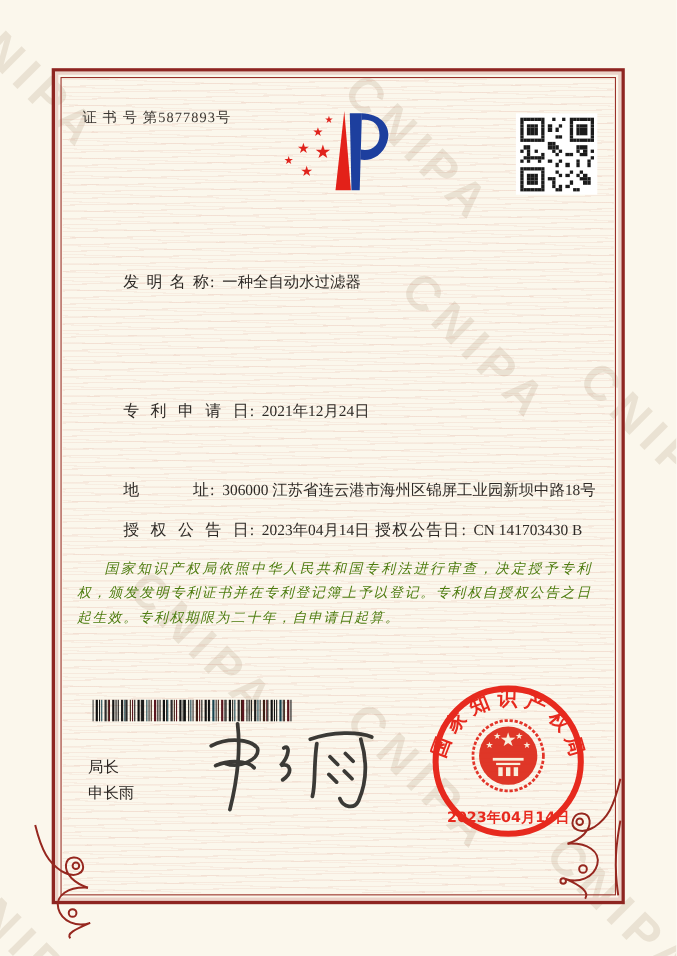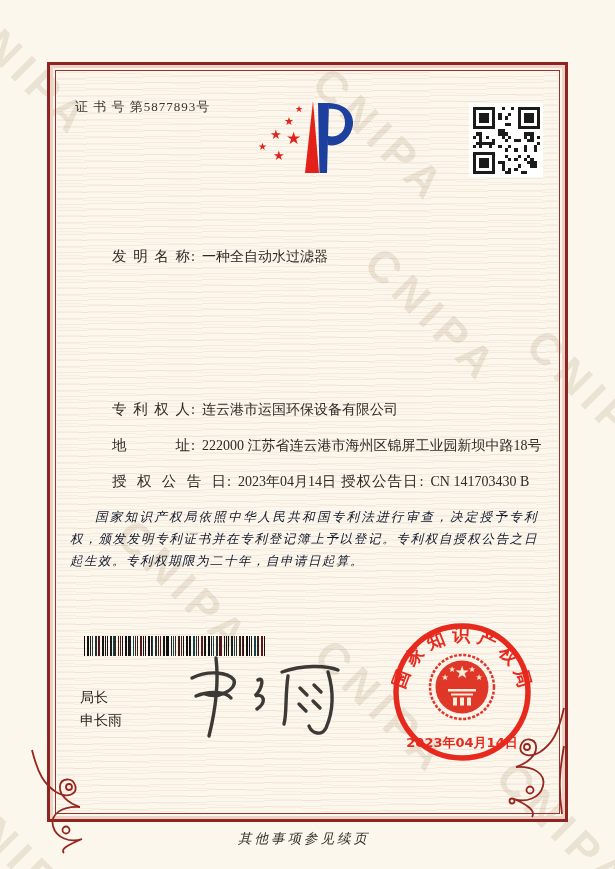--- a/index.html
+++ b/index.html
@@ -39,21 +39,21 @@
   .frow{position:absolute;left:78px;font-size:14.5px;color:#2e2a26;white-space:nowrap;margin-left:34px;}
   .flabel{display:inline-block;width:78px;text-align:justify;text-align-last:justify;}
   .flabel.wide{width:114px;}
   .fcolon{display:inline-block;margin:0 7px 0 1px;}
   .fvalue{font-size:14px;color:#2e2a26;}
   .grant-no{position:absolute;left:229px;top:0;}
   .grant-no .flabel2{letter-spacing:1px;}
 
   
   .paras{position:absolute;left:70px;top:506px;width:468px;font-size:12.5px;line-height:22px;
-         color:#0f172a;text-align:justify;letter-spacing:1.5px;font-style:italic;}
+         color:#4d7c0f;text-align:justify;letter-spacing:1.5px;font-style:italic;}
   .paras p{margin:0;text-indent:2em;}
 
   .barcode{position:absolute;left:84px;top:636px;width:182px;height:20px;display:flex;align-items:stretch;overflow:hidden;}
   .barcode i{display:block;height:100%;}
 
   .signer{position:absolute;left:80px;top:686px;font-size:14px;color:#2a2521;
           font-family:"Liberation Sans","DejaVu Sans",sans-serif;line-height:23px;}
   .signature{position:absolute;left:176px;top:652px;}
 
   .seal{position:absolute;left:391px;top:621px;width:142px;height:142px;mix-blend-mode:multiply;opacity:0.93;}
@@ -274,25 +274,25 @@
         <div class="m" style="left: 35.8px; top: 67.8px; width: 3.2px; height: 3.2px;"></div>
         <div class="m" style="left: 39px; top: 67.8px; width: 3.2px; height: 3.2px;"></div>
         <div class="m" style="left: 51.8px; top: 67.8px; width: 3.2px; height: 3.2px;"></div>
         <div class="m" style="left: 55px; top: 67.8px; width: 3.2px; height: 3.2px;"></div>
       </div>
 
 
     <div class="frow" style="top:247px;">
       <span class="flabel">发明名称</span><span class="fcolon">:</span><span class="fvalue">一种全自动水过滤器</span>
     </div>
-    <div class="frow" style="top:400px;">
-      <span class="flabel">专利权人</span><span class="fcolon">:</span><span class="fvalue">连云港市运国环保设备有限公司</span>
+    <div class="frow" style="top:364px;">
+      <span class="flabel wide">专利申请日</span><span class="fcolon">:</span><span class="fvalue">2021年12月24日</span>
     </div>
     <div class="frow" style="top:436px;">
-      <span class="flabel">地址</span><span class="fcolon">:</span><span class="fvalue">222000 江苏省连云港市海州区锦屏工业园新坝中路18号</span>
+      <span class="flabel">地址</span><span class="fcolon">:</span><span class="fvalue">306000 江苏省连云港市海州区锦屏工业园新坝中路18号</span>
     </div>
     <div class="frow" style="top:472px;">
       <span class="flabel wide">授权公告日</span><span class="fcolon">:</span><span class="fvalue">2023年04月14日</span>
       <span class="grant-no">
         <span class="flabel2">授权公告日</span><span class="fcolon">:</span><span class="fvalue">CN 141703430 B</span>
       </span>
     </div>
 
     <div class="paras">
       <p>国家知识产权局依照中华人民共和国专利法进行审查，决定授予专利权，颁发发明专利证书并在专利登记簿上予以登记。专利权自授权公告之日起生效。专利权期限为二十年，自申请日起算。</p>
@@ -431,14 +431,13 @@
       <g fill="none" stroke="#96271f" stroke-width="1.8">
         <path d="M64,2 C58,26 52,36 40,44 C28,51 18,46 21,37 C24,29 35,30 36,38 C37,47 28,55 16,59"></path>
         <path d="M16,59 C34,58 46,66 43,78 C40,90 26,95 14,91 C28,97 36,101 32,105"></path>
         <circle cx="27" cy="39" r="3"></circle>
         <circle cx="30" cy="82" r="3.5"></circle>
       </g>
     </svg>
 
   </div>
 
-  <div class="cont-note">其他事项参见续页</div>
 </div>
 
 </body></html>

